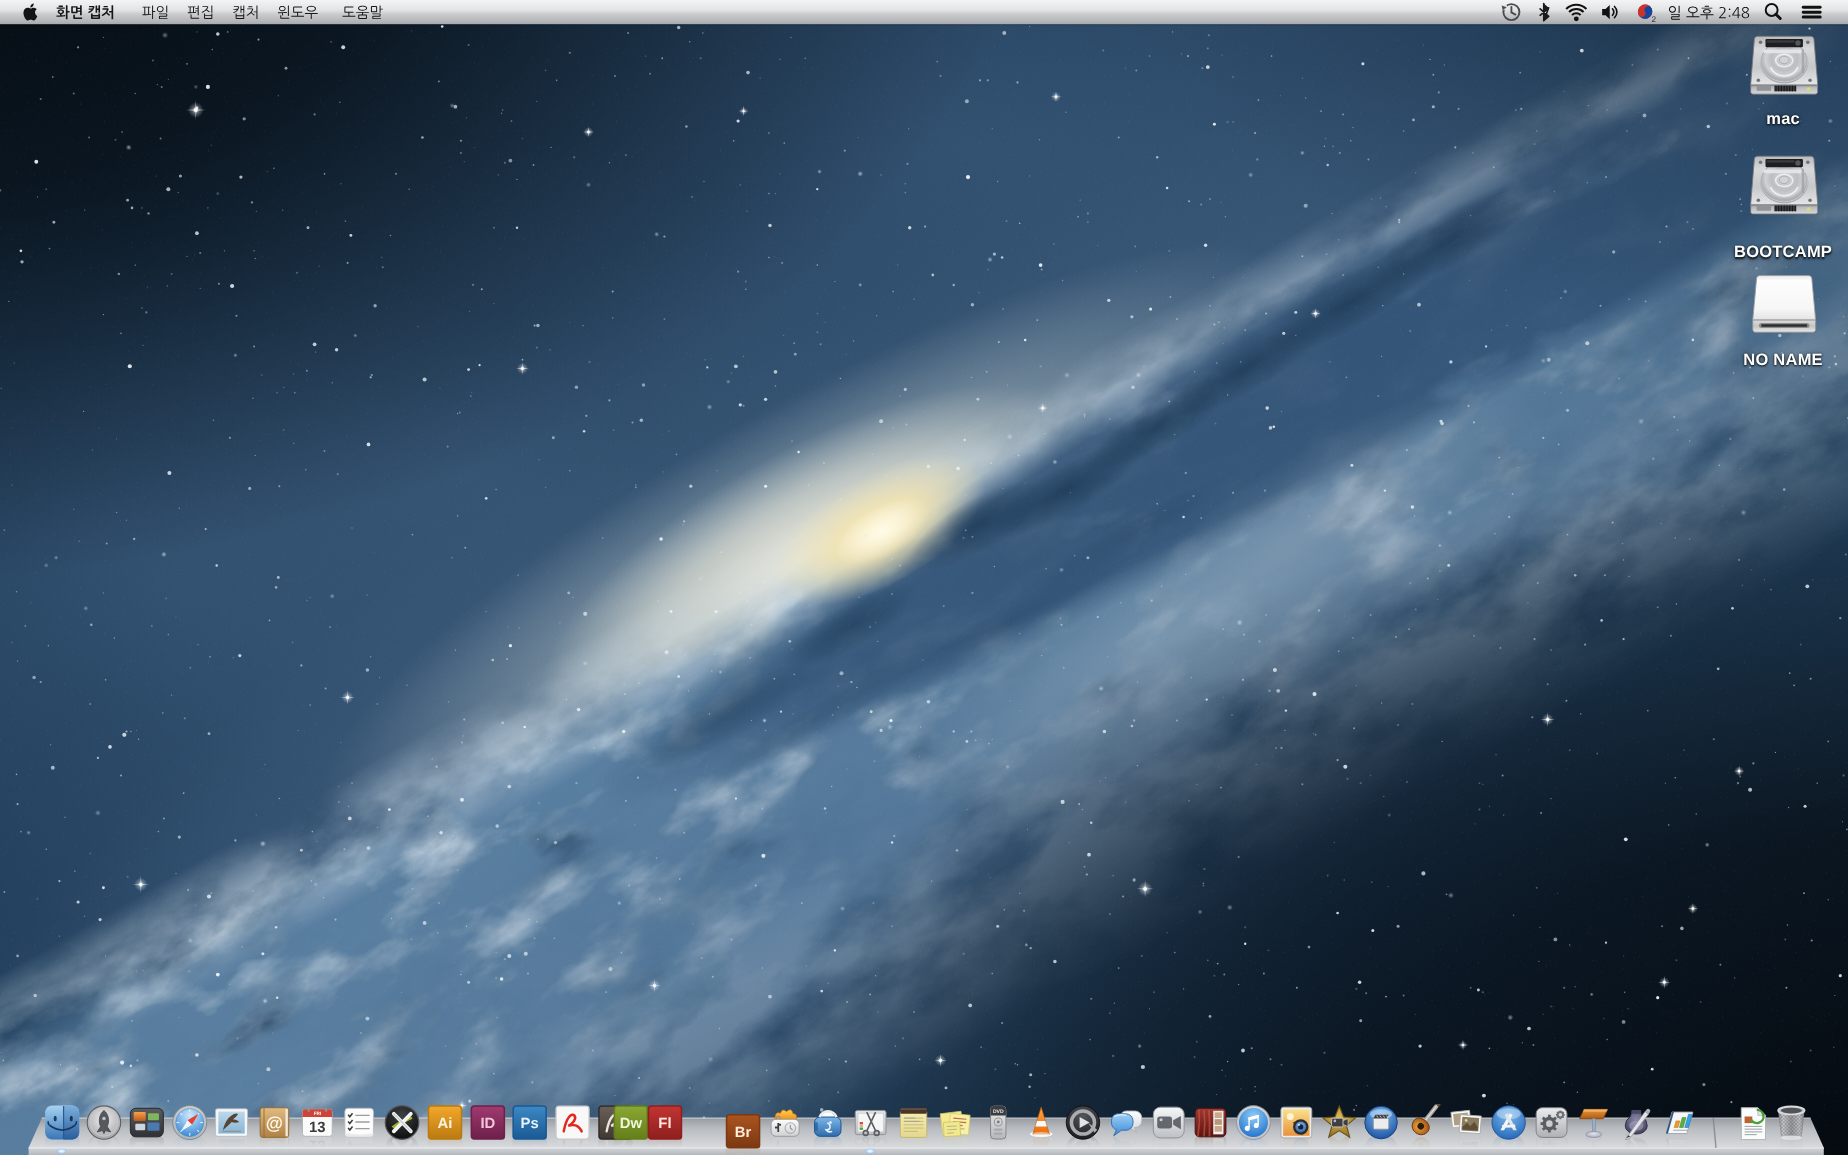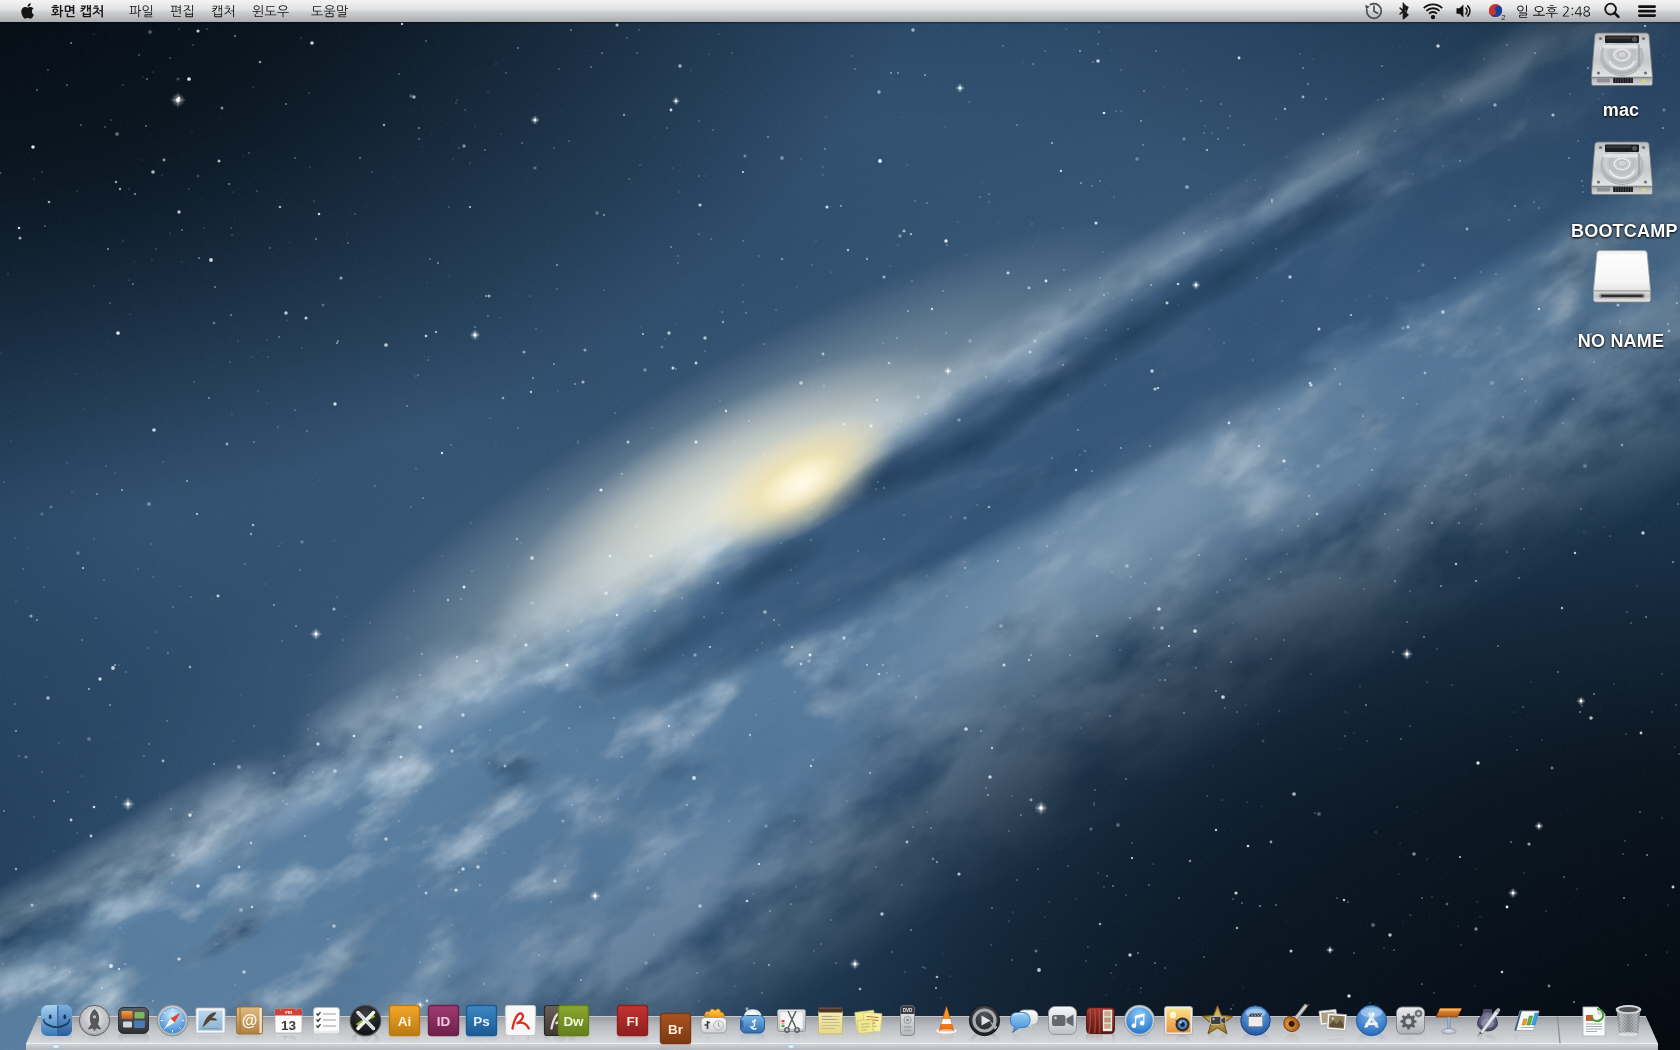--- a/index.html
+++ b/index.html
@@ -1,20 +1,20 @@
 <!DOCTYPE html>
 <html><head><meta charset="utf-8"><style>
 html,body{margin:0;padding:0;width:1680px;height:1050px;overflow:hidden;background:#0c1a2a;}
 *{box-sizing:border-box;}
 body{font-family:"Liberation Sans",sans-serif;position:relative;}
 #wall{position:absolute;left:0;top:0;}
 #menubar{position:absolute;left:0;top:0;width:1680px;height:22px;
  background:linear-gradient(to bottom,#f4f4f5 0%,#e2e3e4 42%,#cbccce 58%,#b2b4b7 90%,#a7a9ac 100%);
  box-shadow:0 1px 2px rgba(0,0,0,.45); z-index:30;}
-.dlabel{position:absolute;-webkit-font-smoothing:antialiased;color:#fff;font-weight:bold;font-size:18px;text-align:center;
+.dlabel{position:absolute;-webkit-font-smoothing:antialiased;color:#fff;font-weight:bold;font-size:15px;text-align:center;
  text-shadow:0 1px 2px rgba(0,0,0,.9),0 0 3px rgba(0,0,0,.6);z-index:20;letter-spacing:0.2px;}
 .dicon{position:absolute;z-index:40;-webkit-box-reflect:below -8px linear-gradient(to bottom,transparent 58%,rgba(255,255,255,.22));}
 </style></head><body>
 <svg id="wall" width="1680" height="1050" viewBox="0 0 1680 1050">
 <defs>
 <radialGradient id="coreG">
         <stop offset="0" stop-color="#fdf5d5" stop-opacity="1"></stop>
         <stop offset="0.4" stop-color="#f3e4b0" stop-opacity="0.85"></stop>
         <stop offset="1" stop-color="#f0e2b0" stop-opacity="0"></stop>
       </radialGradient>
@@ -1753,21 +1753,21 @@
  <stop offset="0" stop-color="#dcdcdc"></stop>
           <stop offset="0.5" stop-color="#c4c4c4"></stop>
           <stop offset="1" stop-color="#e9e9e9"></stop>
         </linearGradient>
 </defs>
 <path d="M8 1.5 h44 c1.6 0 2.9 1 3.1 2.4 L58.6 42 H1.4 L4.9 3.9 C5.1 2.5 6.4 1.5 8 1.5 Z" fill="url(#wdtop)" stroke="#9a9a9a" stroke-width="0.8"></path>
 <path d="M1.4 42 h57.2 v8.6 c0 1.3-1 2.4-2.3 2.4 H3.7 c-1.3 0-2.3-1.1-2.3-2.4 Z" fill="url(#wdfr)" stroke="#909090" stroke-width="0.8"></path>
 <rect x="7" y="44.6" width="46" height="4.6" rx="2.3" fill="#8e8e8e"></rect>
 <rect x="9" y="45.8" width="42" height="2.2" rx="1.1" fill="#2e2e2e"></rect>
 </svg></div>
-<div class="dlabel" style="left:1576px;top:331px;width:90px">NO NAME</div>
+<div class="dlabel" style="left:1576px;top:319px;width:90px">NO NAME</div>
 <svg style="position:absolute;left:0;top:1010px;z-index:35" width="1680" height="40" viewBox="0 0 1680 40">
 <defs>
 <linearGradient id="shelfG" x1="0" y1="0" x2="0" y2="1">
  <stop offset="0" stop-color="#989ca2"></stop>
         <stop offset="0.35" stop-color="#b9bcc0"></stop>
  <stop offset="1" stop-color="#d9dbde"></stop>
       </linearGradient>
 <linearGradient id="faceG" x1="0" y1="0" x2="0" y2="1">
  <stop offset="0" stop-color="#d4d6d9"></stop>
         <stop offset="0.5" stop-color="#c3c6ca"></stop>
@@ -1950,21 +1950,21 @@
 <div class="dicon" style="left:557px;top:1004px;width:33px;height:33px"><svg width="33" height="33" viewBox="0 0 33 33">
       <defs>
         <linearGradient id="adDw" x1="0" y1="0" x2="0" y2="1">
           <stop offset="0" stop-color="#8aa833"></stop>
           <stop offset="1" stop-color="#647e1b"></stop>
         </linearGradient>
       </defs>
       <rect x="1.5" y="1.5" width="30" height="30" rx="2.5" fill="url(#adDw)" stroke="#647e1b" stroke-width="1.4"></rect>
       <text x="16.5" y="21.5" text-anchor="middle" font-family="Liberation Sans" font-weight="bold" font-size="13.5" fill="#eef6da">Dw</text>
     </svg></div>
-<div class="dicon" style="left:616px;top:1004px;width:33px;height:33px"><svg width="33" height="33" viewBox="0 0 33 33">
+<div class="dicon" style="left:588px;top:1004px;width:33px;height:33px"><svg width="33" height="33" viewBox="0 0 33 33">
       <defs>
         <linearGradient id="adFl" x1="0" y1="0" x2="0" y2="1">
           <stop offset="0" stop-color="#c23432"></stop>
           <stop offset="1" stop-color="#8e1f1e"></stop>
         </linearGradient>
       </defs>
       <rect x="1.5" y="1.5" width="30" height="30" rx="2.5" fill="url(#adFl)" stroke="#8e1f1e" stroke-width="1.4"></rect>
       <text x="16.5" y="21.5" text-anchor="middle" font-family="Liberation Sans" font-weight="bold" font-size="13.5" fill="#fde8e0">Fl</text>
     </svg></div>
 <div class="dicon" style="left:658.7px;top:1012px;width:33px;height:33px"><svg width="33" height="33" viewBox="0 0 33 33">

